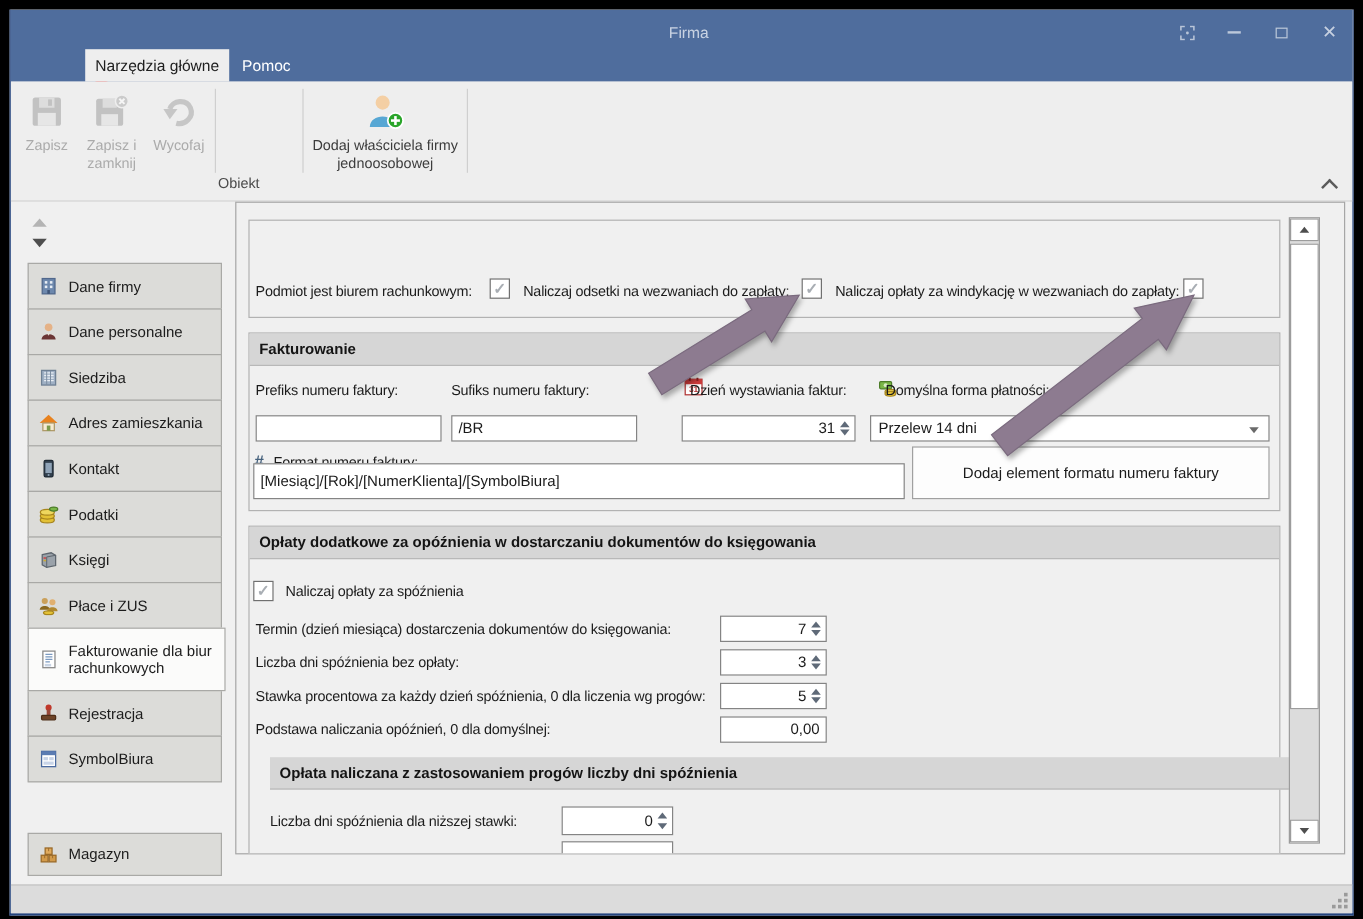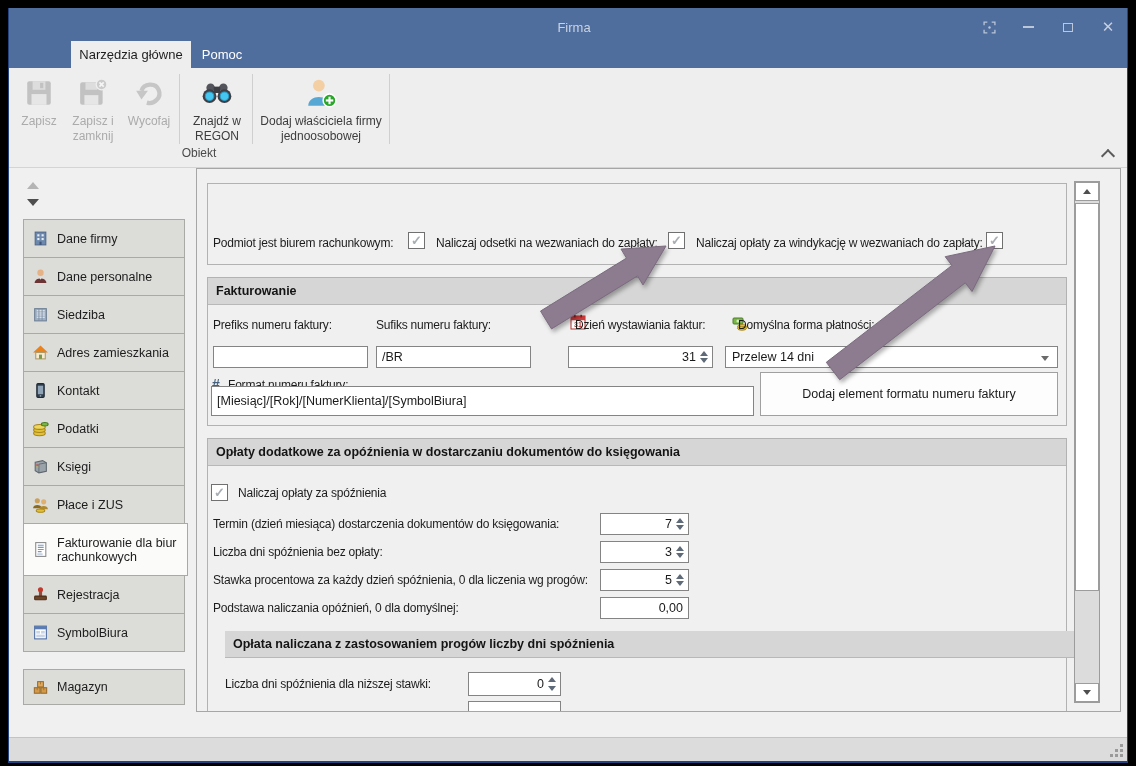--- a/index.html
+++ b/index.html
@@ -149,34 +149,20 @@
         <svg width="30" height="30" viewBox="0 0 28 28">
             <path d="M7 12 C9 5 20 4 23 11 C26 18 19 25 12 23" stroke="#c6c6c6" stroke-width="4" fill="none"></path>
             <polygon points="2,12 13,12 7,20" fill="#c6c6c6"></polygon>
           </svg>
       </span>
       <span>Wycofaj</span>
     </div>
 
     <div class="rsep" style="left:170px"></div>
 
-    <div class="rbtn" style="left:174px;width:68px">
-      <span class="ric">
-        <svg width="34" height="30" viewBox="0 0 32 28">
-            <circle cx="10" cy="9" r="4" fill="#54545c"></circle>
-            <circle cx="22" cy="9" r="4" fill="#54545c"></circle>
-            <rect x="13" y="8" width="6" height="6" fill="#3e3e46"></rect>
-            <circle cx="9" cy="17" r="6.5" fill="#3e3e46"></circle>
-            <circle cx="23" cy="17" r="6.5" fill="#3e3e46"></circle>
-            <circle cx="9" cy="17" r="4" fill="#45c6f0" stroke="#2a9cc4"></circle>
-            <circle cx="23" cy="17" r="4" fill="#45c6f0" stroke="#2a9cc4"></circle>
-          </svg>
-      </span>
-      <span>Znajdź w REGON</span>
-    </div>
 
     <div class="rsep" style="left:243px"></div>
 
     <div class="rbtn" style="left:247px;width:130px">
       <span class="ric">
         <svg width="32" height="30" viewBox="0 0 30 28">
             <circle cx="13" cy="7" r="5.5" fill="#f4cfa4"></circle>
             <path d="M3 26 C3 15 23 15 23 26 Z" fill="#57a7d4"></path>
             <circle cx="23" cy="21" r="6" fill="#2aa52a" stroke="#fff" stroke-width="1.4"></circle>
             <rect x="22" y="17.5" width="2" height="7" fill="#fff"></rect>
@@ -286,21 +272,21 @@
   <div class="side-item" style="top:605px;height:39px">
     <span class="sicon"><svg width="17" height="17" viewBox="0 0 16 16">
           <rect x="2.5" y="2" width="11" height="12" fill="#fff" stroke="#4a6aa0"></rect>
           <rect x="2.5" y="2" width="11" height="3" fill="#5b7cb2"></rect>
           <rect x="4" y="6.5" width="3.5" height="2.5" fill="#c8d4e8"></rect>
           <rect x="8.5" y="6.5" width="3.5" height="2.5" fill="#c8d4e8"></rect>
           <rect x="4" y="10" width="8" height="2.5" fill="#c8d4e8"></rect>
         </svg></span>
     <span>SymbolBiura</span>
   </div>
-  <div class="side-item" style="top:661px;height:36px">
+  <div class="side-item" style="top:686px;height:36px">
     <span class="sicon"><svg width="17" height="17" viewBox="0 0 16 16">
           <rect x="5.3" y="2.5" width="5.4" height="5" fill="#e0aa5c" stroke="#9a6a28"></rect>
           <rect x="2.2" y="8.2" width="5.4" height="5.2" fill="#d29a4a" stroke="#9a6a28"></rect>
           <rect x="8.4" y="8.2" width="5.4" height="5.2" fill="#d29a4a" stroke="#9a6a28"></rect>
           <path d="M8 2.5 V5 M4.9 8.2 V10.5 M11.1 8.2 V10.5" stroke="#9a6a28" stroke-width="0.7"></path>
         </svg></span>
     <span>Magazyn</span>
   </div>
 
   <div class="panel">

